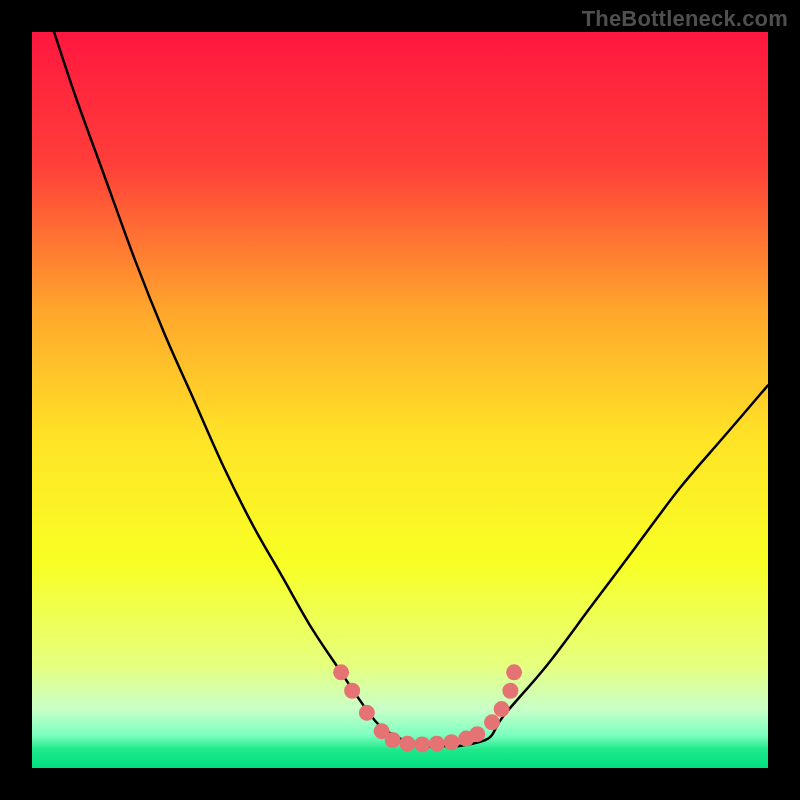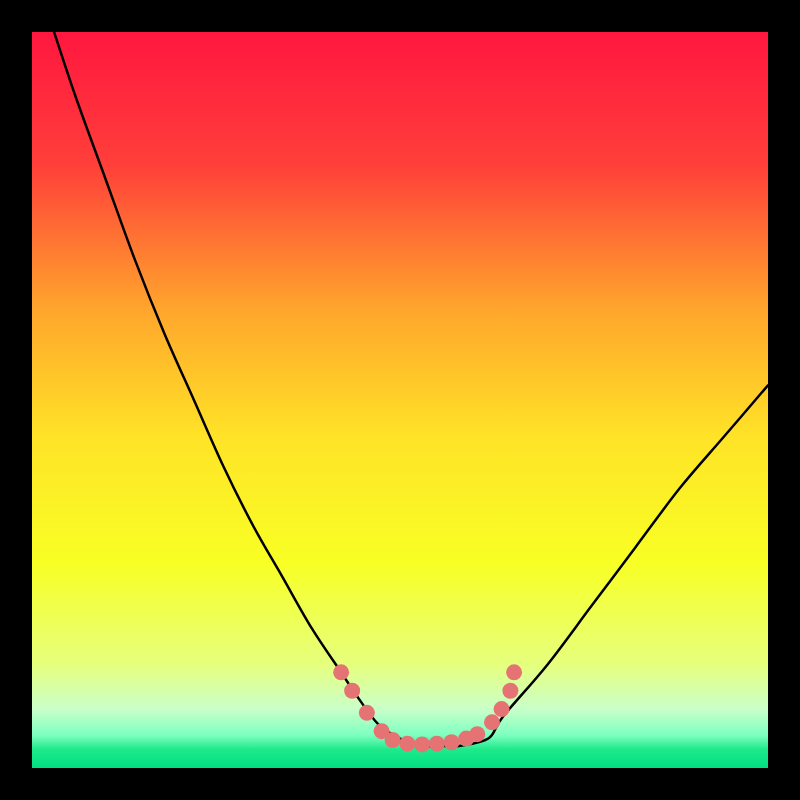--- a/index.html
+++ b/index.html
@@ -34,20 +34,21 @@
     font-weight: 600;
     letter-spacing: 0.2px;
     user-select: none;
   }
   svg { display: block; }
 </style>
 </head>
 <body>
 
 <div class="frame">
+  <div class="watermark">TheBottleneck.com</div>
 
   <div class="plot">
     <svg id="chart-svg" width="736" height="736" viewBox="0 0 736 736">
       <defs>
         <linearGradient id="bg-grad" x1="0" y1="0" x2="0" y2="1">
             <stop offset="0.00%" stop-color="#ff173f"></stop>
             <stop offset="18.00%" stop-color="#ff3f3a"></stop>
             <stop offset="38.00%" stop-color="#ffa72c"></stop>
             <stop offset="55.00%" stop-color="#ffe327"></stop>
             <stop offset="72.00%" stop-color="#f8ff24"></stop>

